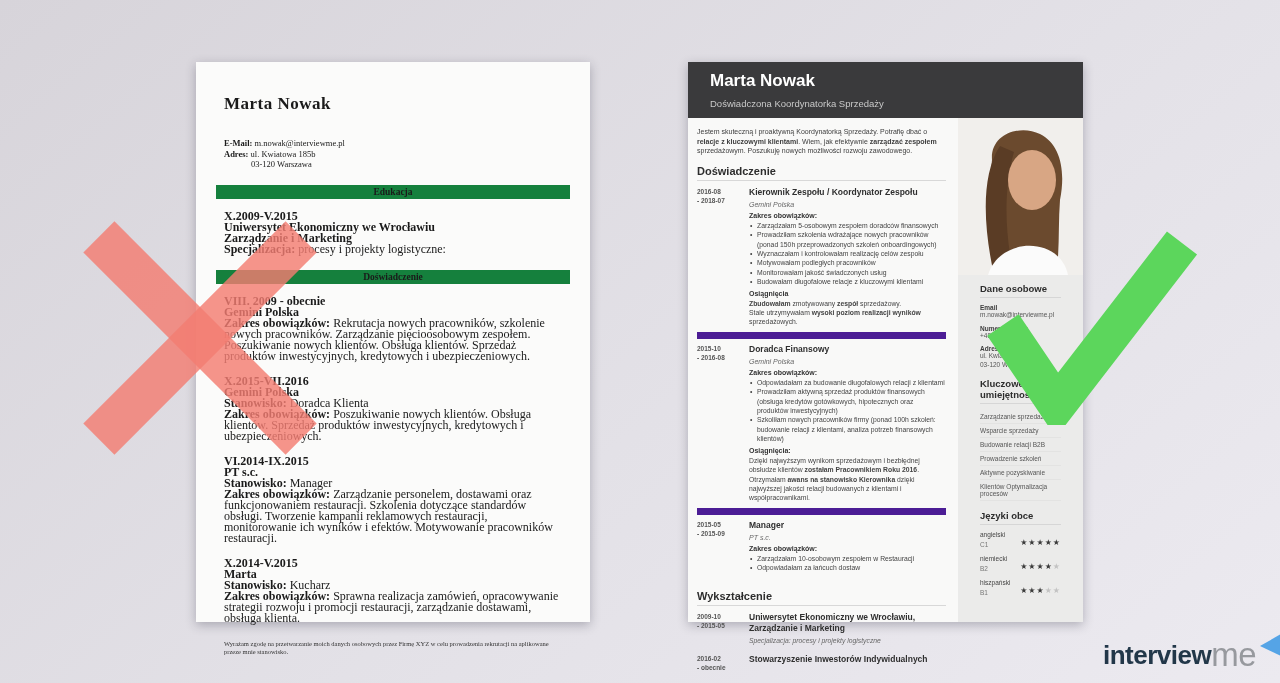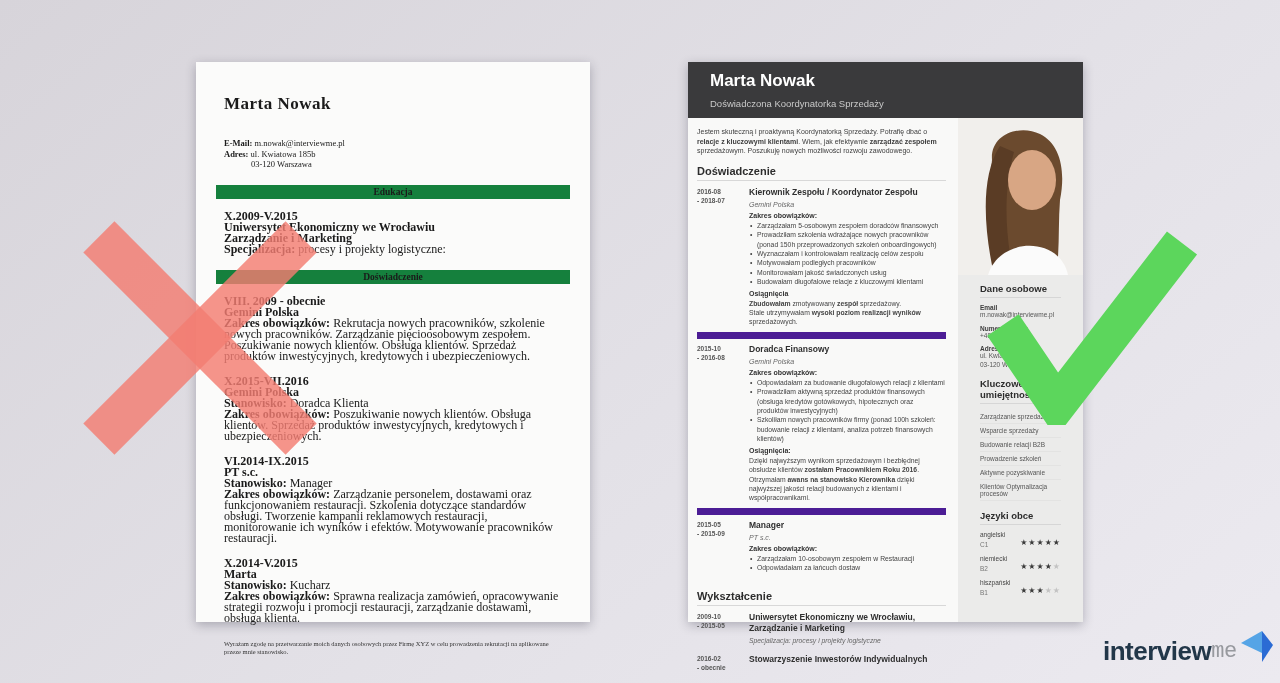--- a/index.html
+++ b/index.html
@@ -67,21 +67,21 @@
   .r-lang-level { font-size:6.5px; color:#777; margin-top:3px; }
   .stars-on { color:#3a3a3a; font-size:8px; letter-spacing:1px; }
   .stars-off { color:#c3c3c3; font-size:8px; letter-spacing:1px; }
 
   
   .check-svg { position:absolute; left:985px; top:225px; }
 
   
   .logo { position:absolute; left:1103px; top:636px; display:flex; align-items:center; }
   .logo-t1 { font-size:26px; font-weight:bold; color:#223749; letter-spacing:-.5px; }
-  .logo-t2 { font-size:22px; font-weight:400; color:#97999e; letter-spacing:-.5px;font-family:Liberation Mono, monospace; }
+  .logo-t2 { font-size:33px; font-weight:400; color:#97999e; letter-spacing:-.5px; }
   .logo-icon { margin-left:4px; margin-top:-8px; }
 </style>
 </head>
 <body>
 
 <div class="stage">
 
   <div class="page-left">
     <div class="l-name">Marta Nowak</div>
     <div class="l-contact">

